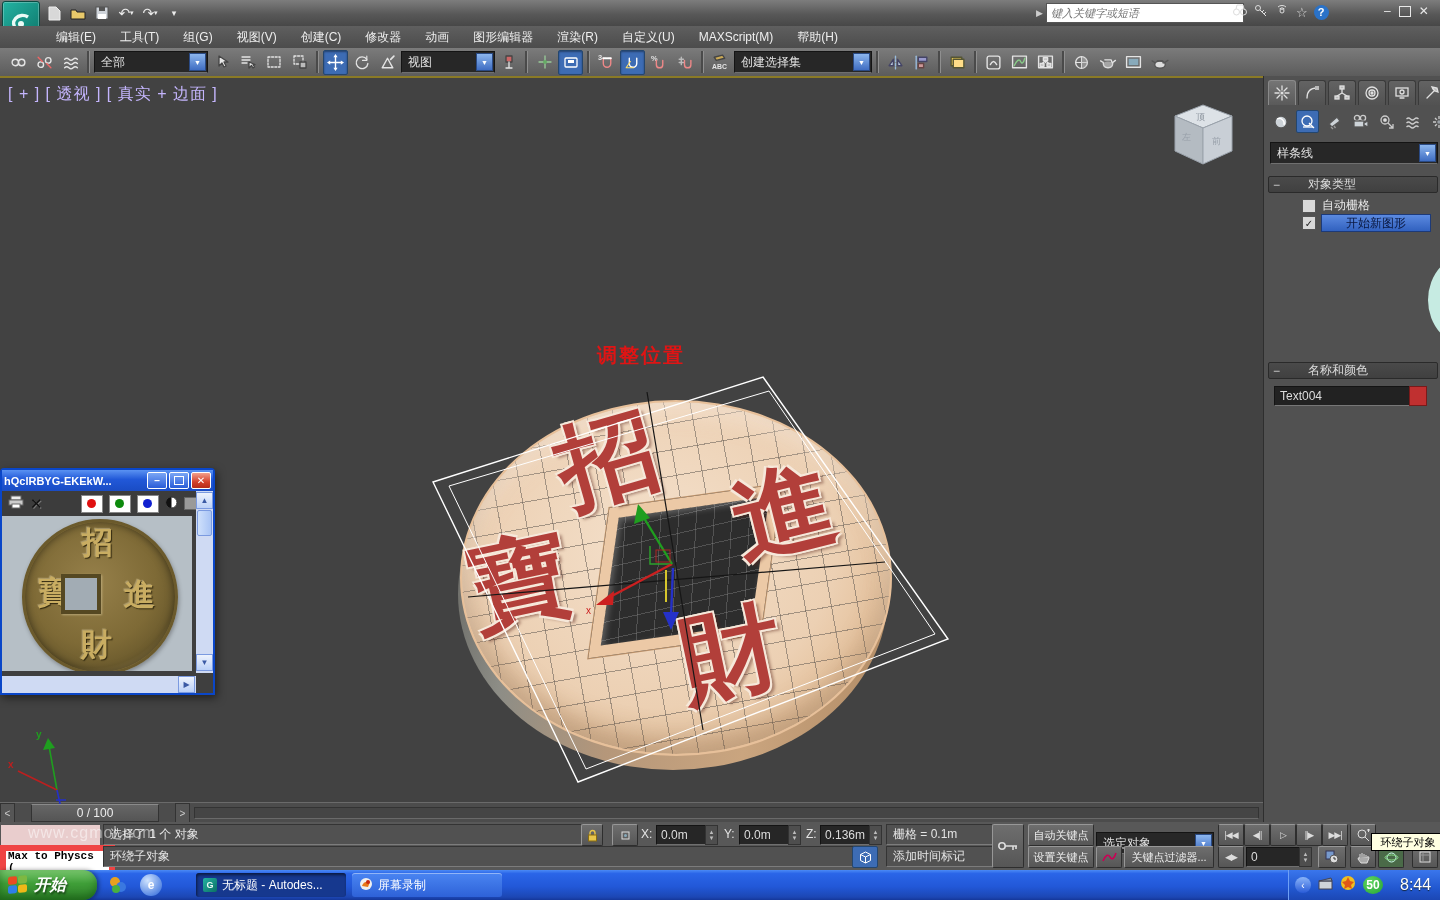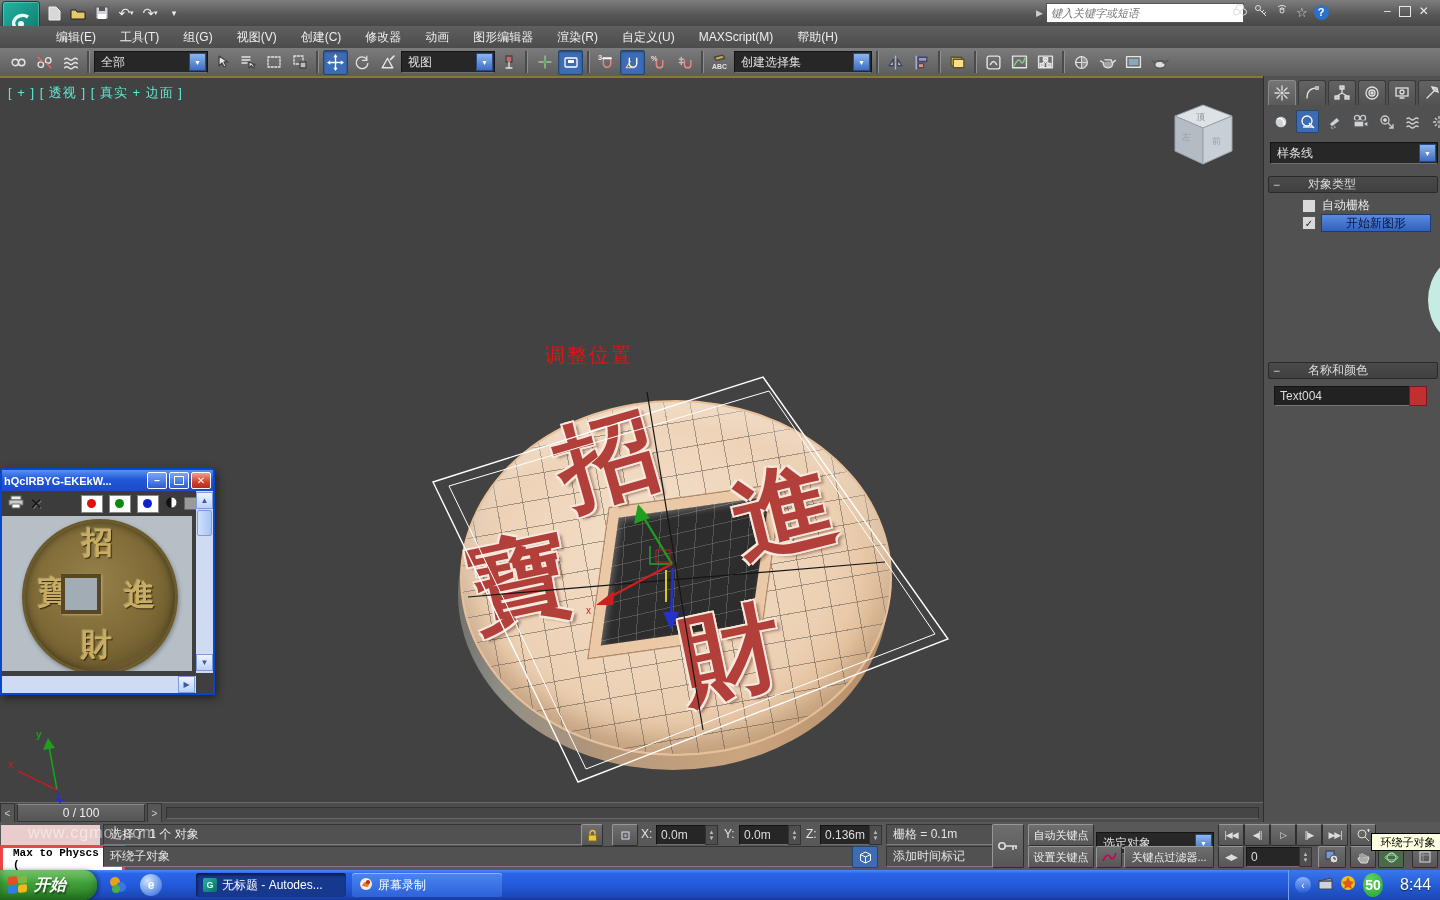--- a/index.html
+++ b/index.html
@@ -22,22 +22,22 @@
   
   .ti{width:23px;height:23px;display:flex;align-items:center;justify-content:center;border:1px solid transparent;border-radius:2px}
   .ti.on{background:linear-gradient(#5e8cc8,#33movies5e9e);background:#3d6cb4;border-color:#24466e;box-shadow:inset 0 1px 2px rgba(0,0,0,.4)}
   .ti svg{stroke:#e4e4e4;fill:none;stroke-width:1.3;stroke-linecap:round;stroke-linejoin:round}
   .ti svg text{stroke:none;fill:#e4e4e4;font-weight:bold}
   .tsep{width:2px;height:22px;margin:0 3px;background:#4a4a4a;border-right:1px solid #8f8f8f}
   .dd{position:relative;height:20px;background:#272727;border:1px solid #141414;border-bottom-color:#6f6f6f;color:#e2e2e2;font-size:12px;display:flex;align-items:center;padding:0 18px 0 6px}
   .dar{position:absolute;right:1px;top:1px;bottom:1px;width:15px;background:linear-gradient(#8cb6ee,#3f6dc2);border:1px solid #2a4a84;color:#fff;font-size:7px;display:flex;align-items:center;justify-content:center}
   
   .vp{left:0;top:76px;width:1263px;height:726px;background:#424242;border-top:2px solid #8a7a26;overflow:hidden}
-  .vplabel{left:8px;top:6px;color:#5eead4;font-size:13px;letter-spacing:1px;z-index:6}
-  .vpnote{left:545px;top:264px;color:#e01414;font-size:20px;font-weight:normal;z-index:6;letter-spacing:2px}
+  .vplabel{left:8px;top:6px;color:#c4b5fd;font-size:16px;letter-spacing:1px;z-index:6}
+  .vpnote{left:597px;top:264px;color:#e01414;font-size:20px;font-weight:bold;z-index:6;letter-spacing:2px}
   .coinedge{left:458px;top:340px;width:430px;height:352px;border-radius:50%;background:linear-gradient(100deg,#62625e,#8d8d86 18%,#b5977a 42%,#caa57f 70%,#b08a64);z-index:1}
   .coin{left:460px;top:322px;width:428px;height:352px;border-radius:50%;z-index:1;border:2px solid #e7c09a;
     background:
       repeating-linear-gradient(80deg,transparent 0 25px,rgba(100,92,84,.55) 25px 26px),
       repeating-linear-gradient(-10deg,transparent 0 25px,rgba(100,92,84,.55) 25px 26px),
       radial-gradient(ellipse at 45% 40%,#f4e0cb,#ecd0b3 55%,#e0b990 80%,#d2a57c);
     box-shadow:inset 0 -14px 26px rgba(120,85,55,.35), inset 0 10px 20px rgba(255,245,235,.5)}
   .hole{left:598px;top:420px;width:152px;height:124px;z-index:2;transform:rotate(-8deg) skewX(-16deg);
     border:11px solid #ecc9a6;background:
       repeating-linear-gradient(85deg,transparent 0 17px,rgba(150,150,150,.35) 17px 18px),
@@ -56,21 +56,21 @@
   .psc{width:21px;height:21px;display:flex;align-items:center;justify-content:center;border-radius:2px}
   .psc.on{background:#3d6cb4;border:1px solid #24466e}
   .psc svg{stroke:#e0e0e0;fill:none;stroke-width:1.3}
   .roll{background:linear-gradient(#4a4a4a,#404040);border:1px solid #2a2a2a;border-radius:2px;color:#ddd;height:15px;font-size:12px;display:flex;align-items:center;padding:0 4px}
   .roll .minus{margin-right:28px;color:#ccc}
   .cb{width:12px;height:12px;background:#d9d9d9;border:1px solid #555;display:inline-block}
   .namefield{background:#222;border:1px solid #141414;border-bottom-color:#777;color:#ddd;font-size:12px;display:flex;align-items:center;padding:0 5px}
   
   .tslider{left:0;top:802px;width:1263px;height:20px;background:#4c4c4c;border-top:1px solid #6a6a6a;border-bottom:1px solid #333}
   .tsbtn{width:13px;height:18px;background:#565656;border:1px solid #333;color:#ccc;font-size:10px;display:flex;align-items:center;justify-content:center}
-  .tsbox{width:126px;height:16px;margin:1px 2px;background:linear-gradient(#666,#555);border:1px solid #333;border-top-color:#8a8a8a;color:#eee;font-size:12px;display:flex;align-items:center;justify-content:center}
+  .tsbox{width:126px;height:16px;margin:1px 16px;background:linear-gradient(#666,#555);border:1px solid #333;border-top-color:#8a8a8a;color:#eee;font-size:12px;display:flex;align-items:center;justify-content:center}
   .statusbar{left:0;top:822px;width:1440px;height:48px;background:#585858;color:#e4e4e4;font-size:12px}
   .sfield{position:absolute;height:19px;background:#515151;border:1px solid #343434;border-bottom-color:#7c7c7c;border-right-color:#7c7c7c;display:flex;align-items:center;padding:0 6px;white-space:nowrap;overflow:hidden}
   .dfield{position:absolute;height:18px;background:#262626;border:1px solid #141414;border-bottom-color:#6f6f6f;color:#ddd;display:flex;align-items:center;padding:0 4px}
   .spin{position:absolute;width:11px;height:18px;background:#4e4e4e;border:1px solid #333;display:flex;flex-direction:column;align-items:center;justify-content:center;color:#bdbdbd;font-size:6px;line-height:6px}
   .sbtn{position:absolute;height:20px;background:linear-gradient(#6e6e6e,#565656);border:1px solid #2e2e2e;border-top-color:#979797;border-left-color:#979797;color:#eee;display:flex;align-items:center;justify-content:center;font-size:12px;border-radius:2px}
   .pbt{position:absolute;height:20px;width:24px;background:linear-gradient(#6e6e6e,#565656);border:1px solid #2e2e2e;border-top-color:#979797;color:#dcdcdc;display:flex;align-items:center;justify-content:center;font-size:9px;letter-spacing:-1px;border-radius:2px}
   .tooltip{left:1371px;top:833px;width:72px;height:16px;background:#ffffe1;border:1px solid #000;color:#000;font-size:11px;display:flex;align-items:center;justify-content:center;z-index:60}
   
   .pwin{left:0;top:468px;width:211px;height:223px;z-index:30;border:2px solid #0a46c8;border-radius:4px 4px 0 0;background:#3f3f3f;box-shadow:2px 3px 8px rgba(0,0,0,.5)}
   .pttl{height:21px;background:linear-gradient(#5a92f2,#2158d8 45%,#1a4cc4);color:#fff;font-size:11px;font-weight:bold;display:flex;align-items:center;padding:0 2px}
@@ -93,21 +93,21 @@
   
   .taskbar{left:0;top:870px;width:1440px;height:30px;background:linear-gradient(#4b8af5,#2a65e8 12%,#2258d8 55%,#1c47b4 90%,#15379a);z-index:40}
   .startbtn{left:0;top:0;width:97px;height:30px;border-radius:0 14px 14px 0;background:linear-gradient(#79c86e,#3f9e38 45%,#2f8129);box-shadow:inset 0 -4px 8px rgba(0,60,0,.4),2px 0 4px rgba(0,0,0,.4);display:flex;align-items:center;gap:6px;padding-left:8px;box-sizing:border-box}
   .startlbl{color:#fff;font-size:16px;font-weight:bold;font-style:italic;text-shadow:1px 2px 2px rgba(0,0,0,.5)}
   .flag{width:20px;height:18px;display:grid;grid-template-columns:9px 9px;grid-template-rows:8px 8px;gap:1px;transform:skewY(-6deg)}
   .flag i{border-radius:2px;display:block}
   .tbtn{position:absolute;top:3px;height:24px;border-radius:3px;display:flex;align-items:center;gap:5px;padding:0 7px;color:#fff;font-size:12px;box-sizing:border-box;white-space:nowrap}
   .tbtn.active{background:#16388e;box-shadow:inset 1px 2px 3px rgba(0,0,0,.55)}
   .tbtn.idle{background:linear-gradient(#4a85f2,#2e62d8);box-shadow:inset 0 1px 0 rgba(255,255,255,.4)}
   .tray{position:absolute;right:0;top:0;height:30px;width:152px;background:linear-gradient(#3a76ec,#2258d0 60%,#1c47b4);border-left:1px solid #6ea0f5;display:flex;align-items:center;gap:7px;padding-left:6px;box-sizing:border-box}
-  .badge{width:20px;height:24px;border-radius:50%;background:radial-gradient(circle at 35% 30%,#5ed65e,#25a336);color:#fff;font-size:14px;font-weight:bold;display:flex;align-items:center;justify-content:center}
+  .badge{width:20px;height:18px;border-radius:50%;background:radial-gradient(circle at 35% 30%,#5ed65e,#25a336);color:#fff;font-size:12px;font-weight:bold;display:flex;align-items:center;justify-content:center}
   .clock{color:#fff;font-size:16px;text-shadow:0 1px 1px #123}
   .watermark{left:28px;top:824px;z-index:45;color:rgba(255,255,255,.5);font-size:16px;letter-spacing:1px}
   .cyanball{left:1428px;top:253px;width:86px;height:94px;border-radius:50%;background:#c6ebe2;z-index:50}
   .mono{font-family:"Liberation Mono","DejaVu Sans Mono",monospace}
 </style>
 </head>
 <body>
 
 <div class="abs titlebar">
   <div class="abs flex searchwrap">
@@ -552,21 +552,21 @@
 
 <div class="abs flex tslider">
   <span class="tsbtn">&lt;</span>
   <span class="tsbox">0 / 100</span>
   <span class="tsbtn">&gt;</span>
   <span style="flex:1;height:10px;margin:0 4px;background:#454545;border:1px solid #333;border-bottom-color:#6a6a6a"></span>
 </div>
 
 <div class="abs statusbar">
   <div class="abs" style="left:0;top:2px;width:99px;height:20px;background:#e9cdcd;border:1px solid #555"></div>
-  <div class="abs mono" style="left:0;top:23px;width:99px;height:22px;background:#fff;border:3px solid #ef4444;color:#000;font-size:11px;font-weight:bold;display:flex;align-items:center;padding:0 10px;overflow:hidden">Max to Physcs (</div>
+  <div class="abs mono" style="left:0;top:23px;width:99px;height:22px;background:#fff;border:6px solid #ef4444;color:#000;font-size:11px;font-weight:bold;display:flex;align-items:center;padding:0 2px;overflow:hidden">Max to Physcs (</div>
 
   <div class="sfield" style="left:103px;top:2px;width:474px">选择了 1 个 对象</div>
   <div class="sfield" style="left:103px;top:24px;width:742px">环绕子对象</div>
 
   <span class="sbtn" style="left:581px;top:2px;width:20px">
       <svg width="11" height="13" viewBox="0 0 11 13">
         <path d="M3 6V4a2.5 2.5 0 0 1 5 0v2" stroke="#e8c54a" fill="none" stroke-width="1.4"></path>
         <rect x="1.5" y="6" width="8" height="6" fill="#e8c54a" stroke="#8a6d10"></rect>
       </svg>
     </span>

